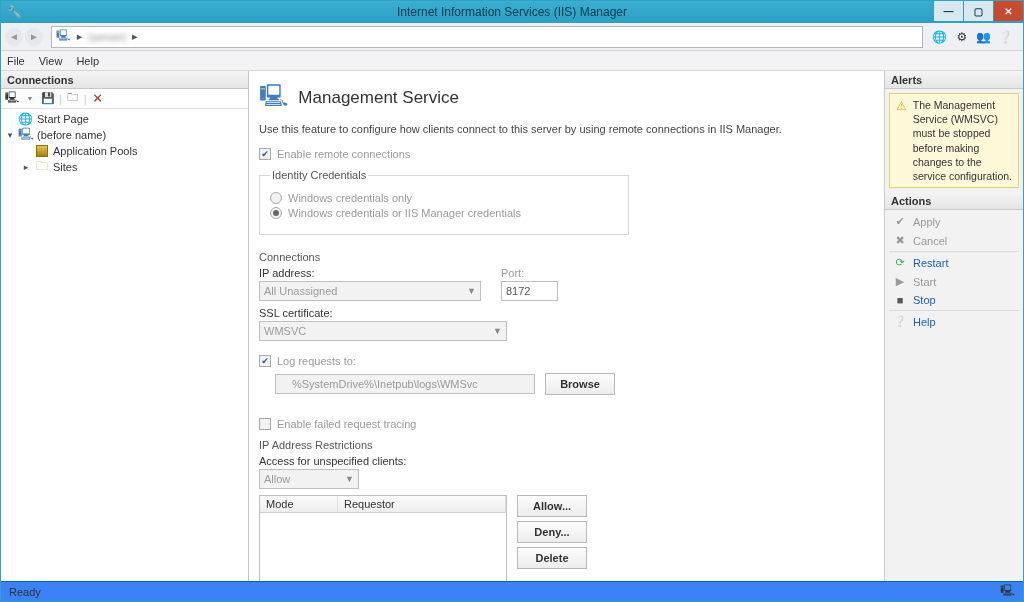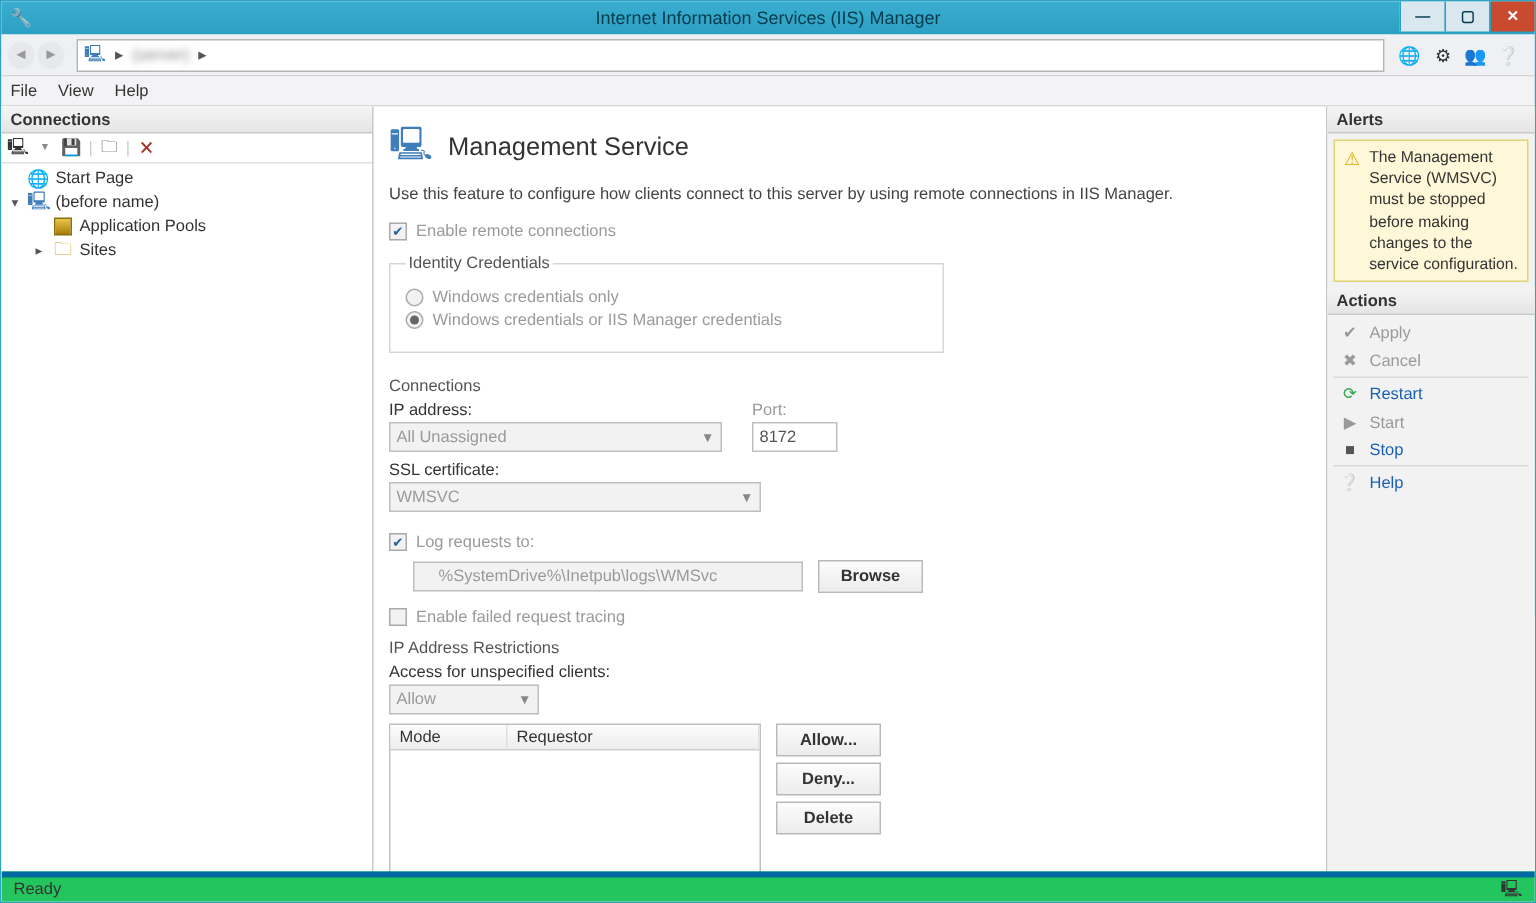--- a/index.html
+++ b/index.html
@@ -238,22 +238,22 @@
     display: flex; align-items: center; gap: 6px;
     padding: 3px 8px; color: #555;
   }
   .action-item.disabled { color: #9a9a9a; }
   .action-item .link { color: #1a5fb4; }
   .action-item .ai { width: 14px; text-align: center; font-size: 11px; }
   .hr { height: 1px; background: #d9d9d9; margin: 1px 4px; }
   
   .statusbar {
     height: 20px;
-    background: #22c55e;
-    border-top: 4px solid #0369a1;
+    background: #3b82f6;
+    border-top: 1px solid #0369a1;
     display: flex; align-items: center; justify-content: space-between;
     padding: 0 8px;
     font-size: 11px;
   }
 </style>
 </head>
 <body>
 
 <div class="window">
 
@@ -389,21 +389,21 @@
         <span>Log requests to:</span>
       </div>
       <div class="row" style="margin-left:16px;gap:10px;">
         <div class="text-input disabled wide3">
           <span>%SystemDrive%\Inetpub\logs\WMSvc</span>
         </div>
         <div class="btn">
             <span>Browse</span>
           </div>
       </div>
-      <div class="row disabled" style="margin-top:7px;">
+      <div class="row disabled" style="margin-top:20px;">
         <span class="check"></span>
         <span>Enable failed request tracing</span>
       </div>
 
       <div class="section-heading" style="">IP Address Restrictions</div>
       <div class="form-group">
         <span>Access for unspecified clients:</span>
         <div class="select disabled sm-select">
           <span>Allow</span>
           <span class="caret">▼</span>

